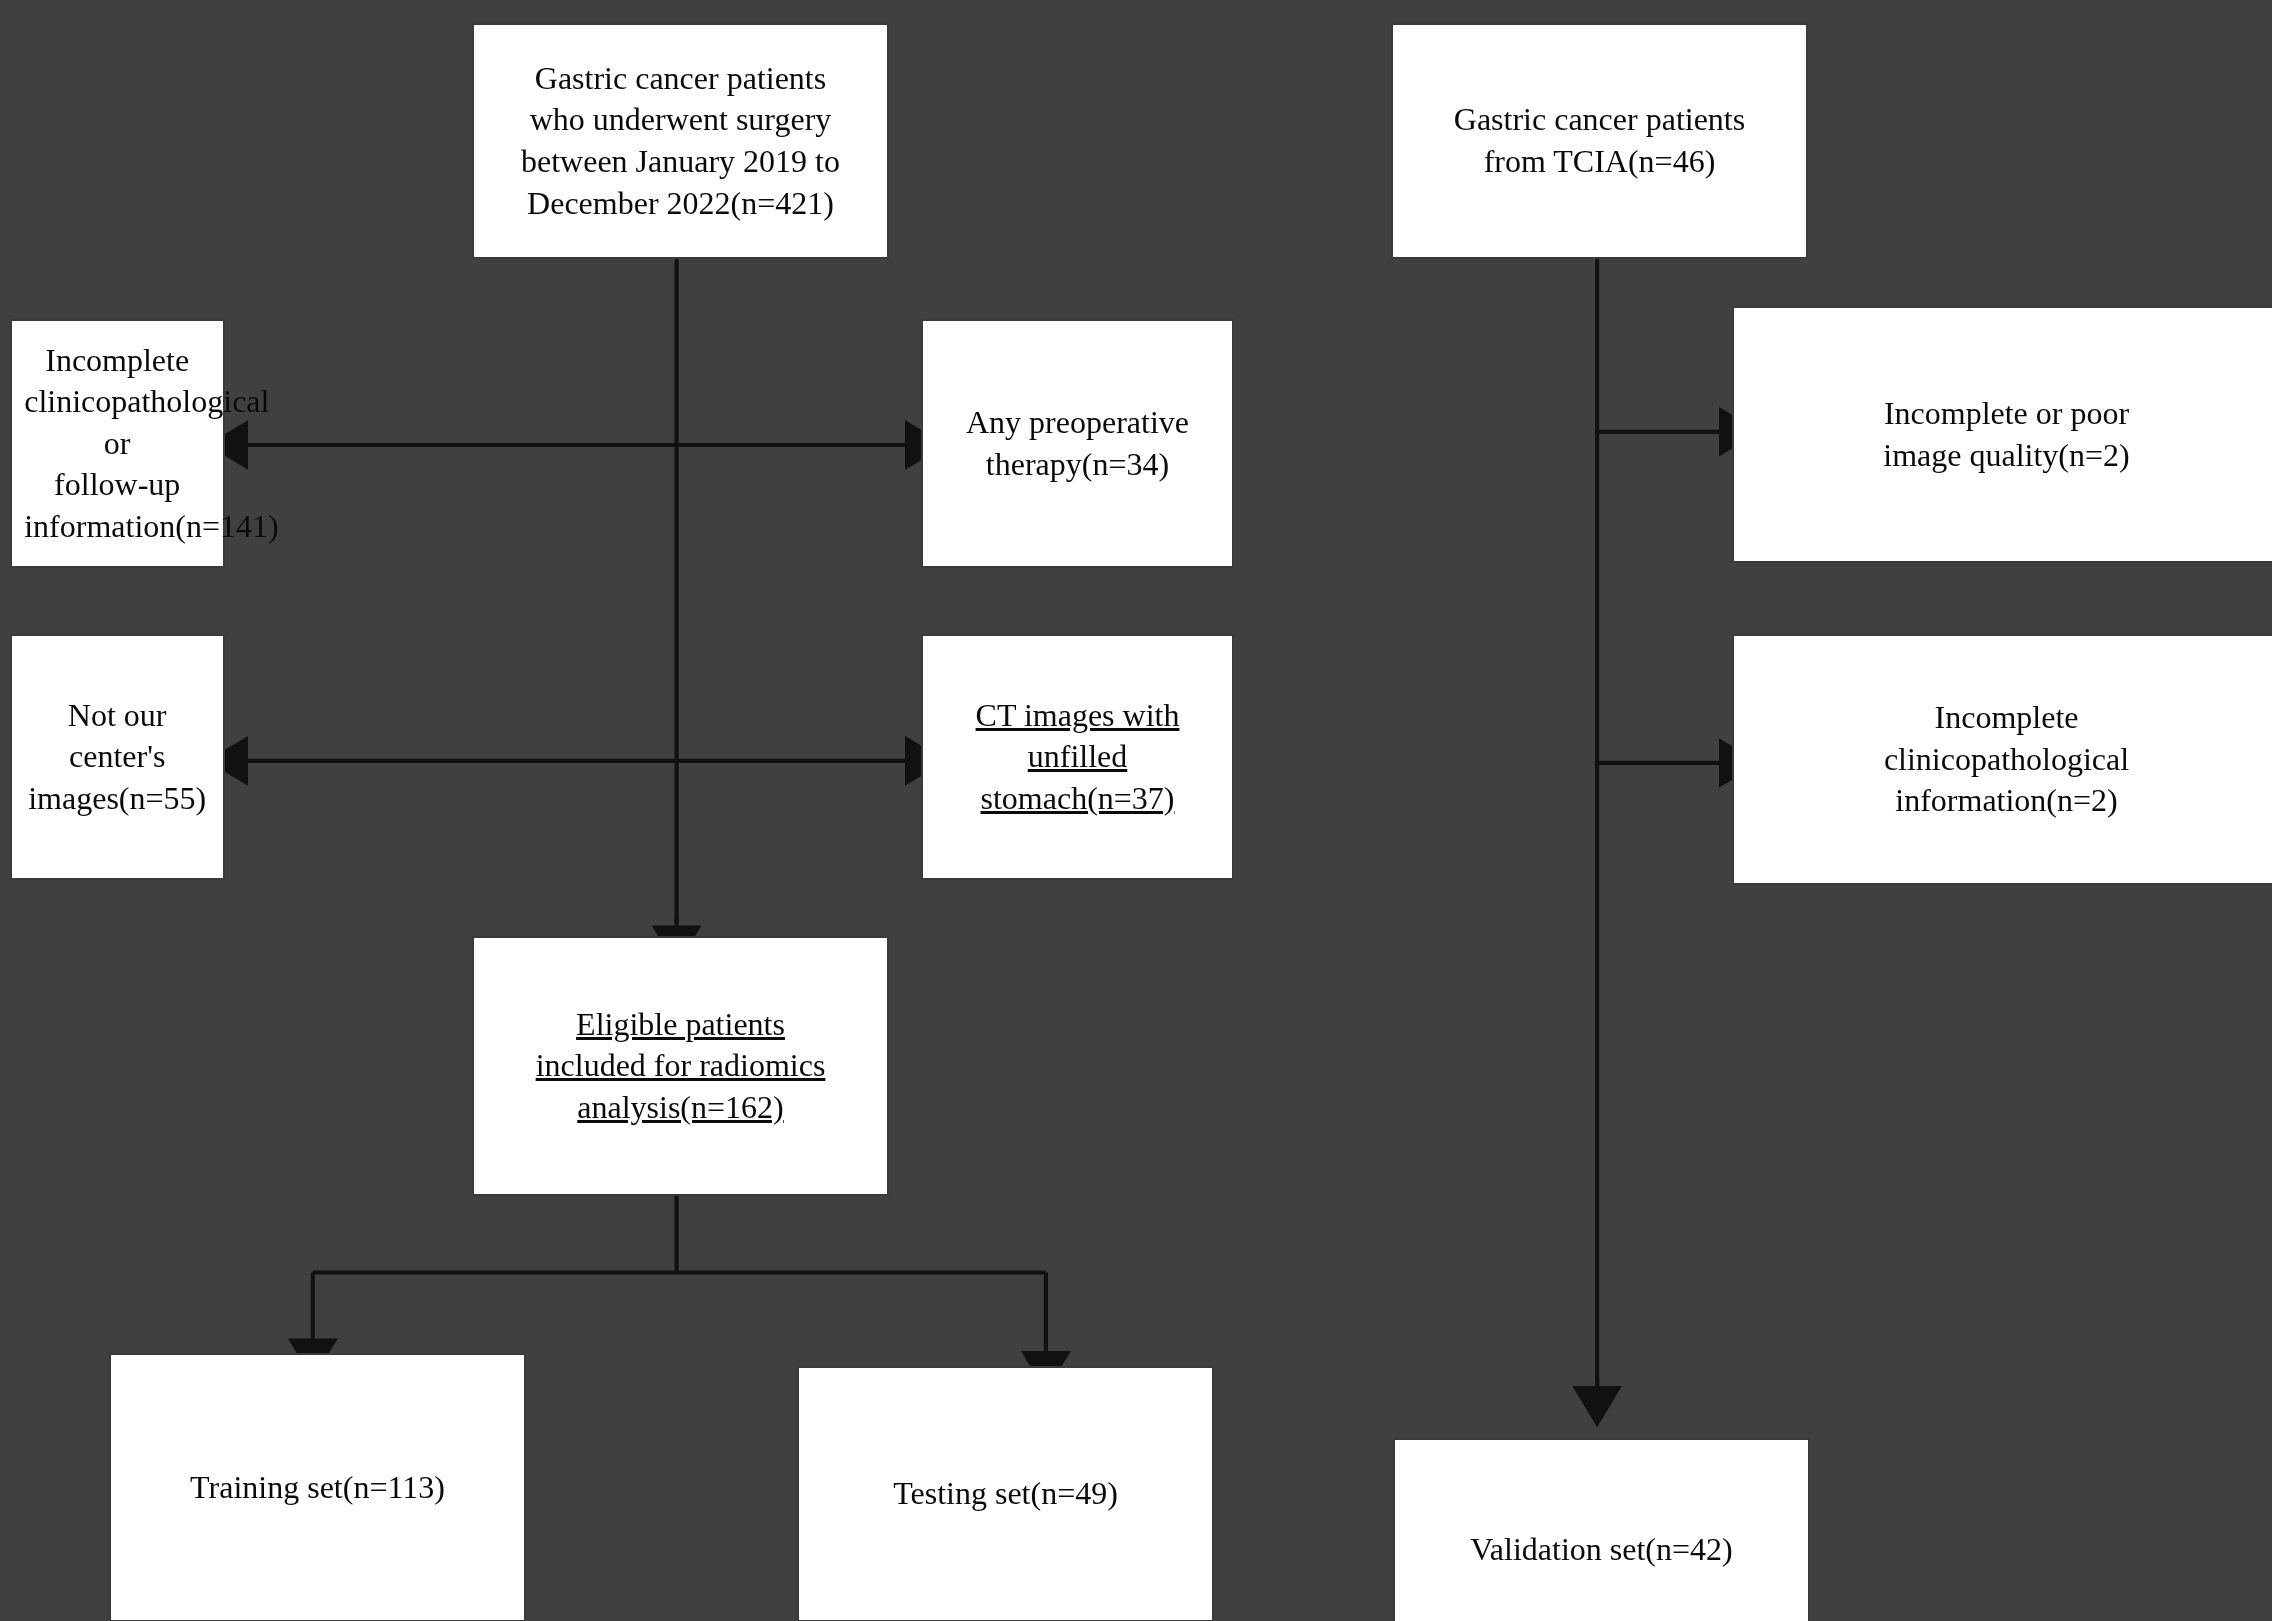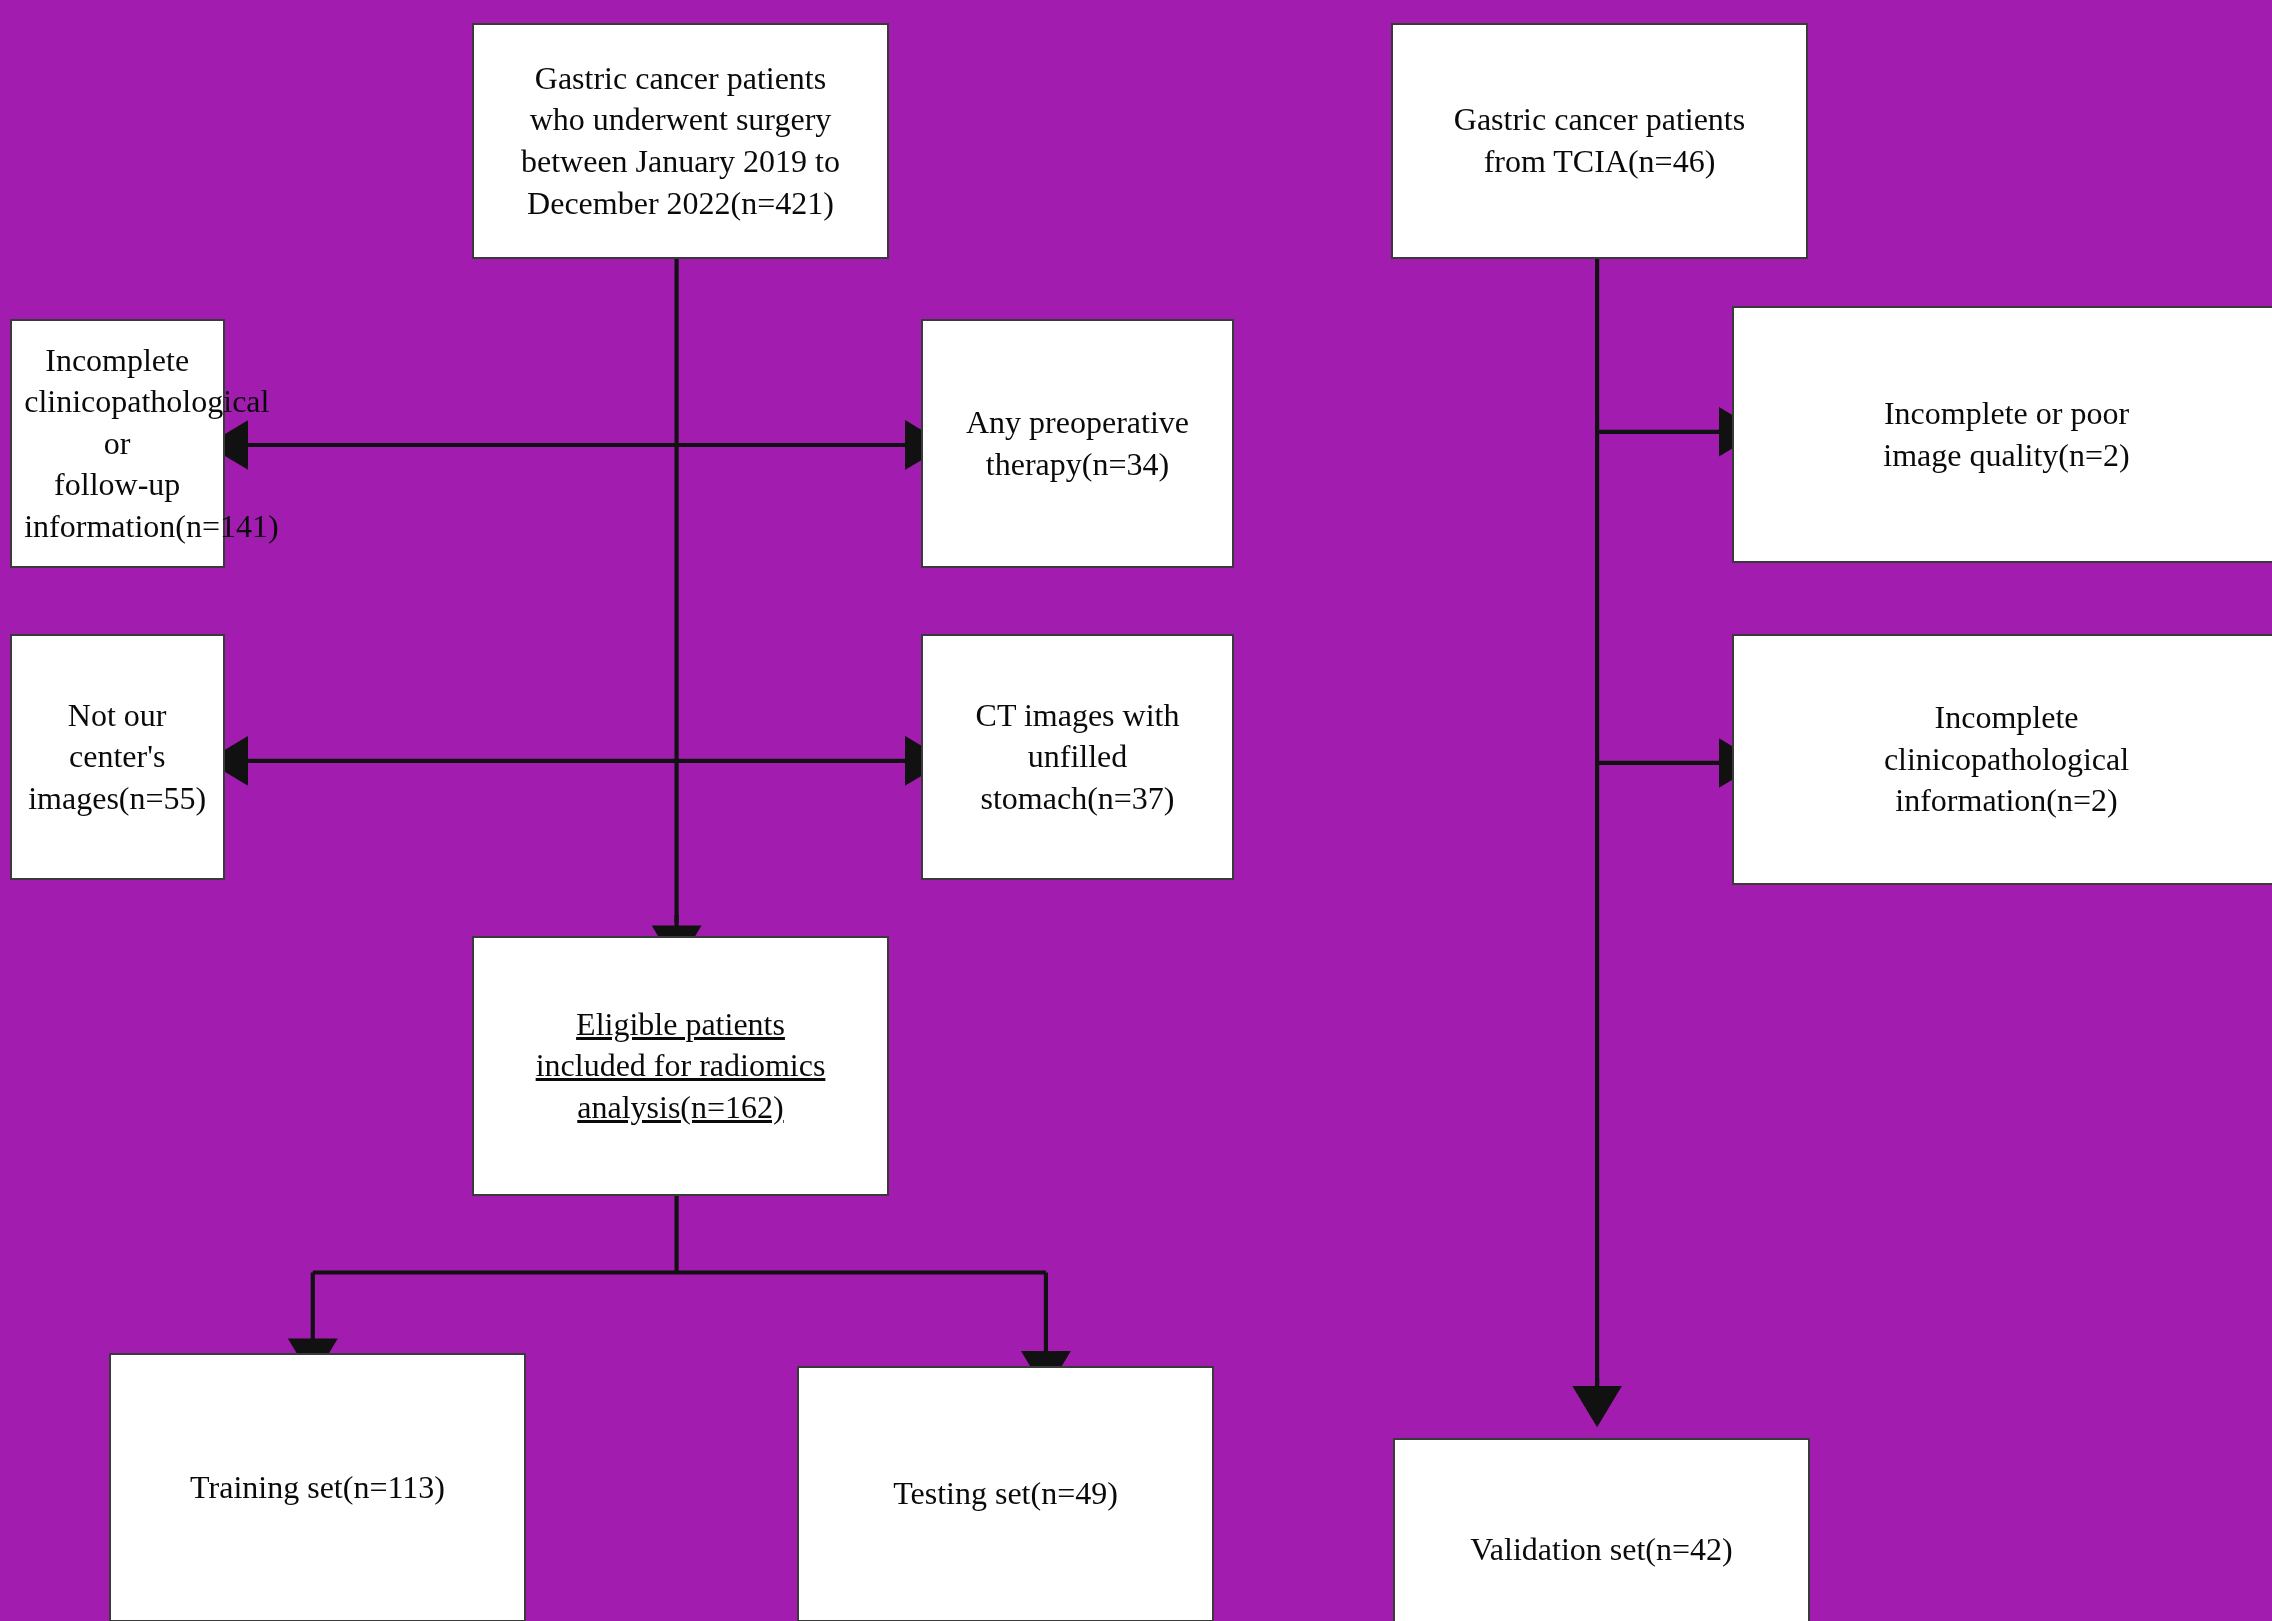--- a/index.html
+++ b/index.html
@@ -5,21 +5,21 @@
 <style>
   html, body {
     margin: 0;
     padding: 0;
     background: #ffffff;
   }
   #canvas {
     position: relative;
     width: 2273px;
     height: 1621px;
-    background: #a21caf;
+    background: #404040;
     overflow: hidden;
   }
   svg.wires {
     position: absolute;
     left: 0; top: 0;
     width: 2273px;
     height: 1621px;
     pointer-events: none;
   }
   .node {
@@ -123,21 +123,21 @@
   <div class="node" style="left:1732px; top:306px; width:549px; height:257px;">
     <span class="txt">Incomplete or poor
 image quality(n=2)</span>
   </div>
 
   <div class="node" style="left:9.7px; top:634px; width:215px; height:246px;text-align:center;">
     <span class="txt">Not our center's
 images(n=55)</span>
   </div>
 
-  <div class="node" style="left:921px; top:634px; width:313px; height:246px;">
+  <div class="node" style="left:921px; top:634px; width:313px; height:246px;text-decoration:underline;">
     <span class="txt">CT images with unfilled
 stomach(n=37)</span>
   </div>
 
   <div class="node" style="left:1732px; top:634px; width:549px; height:251px;">
     <span class="txt">Incomplete
 clinicopathological
 information(n=2)</span>
   </div>
 

